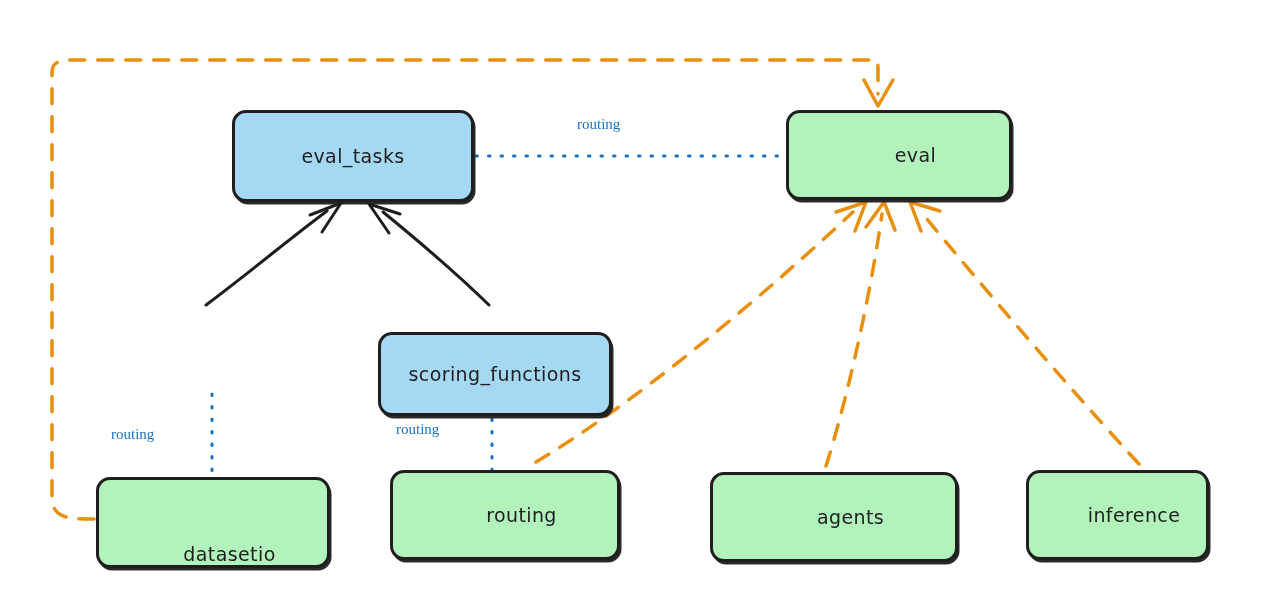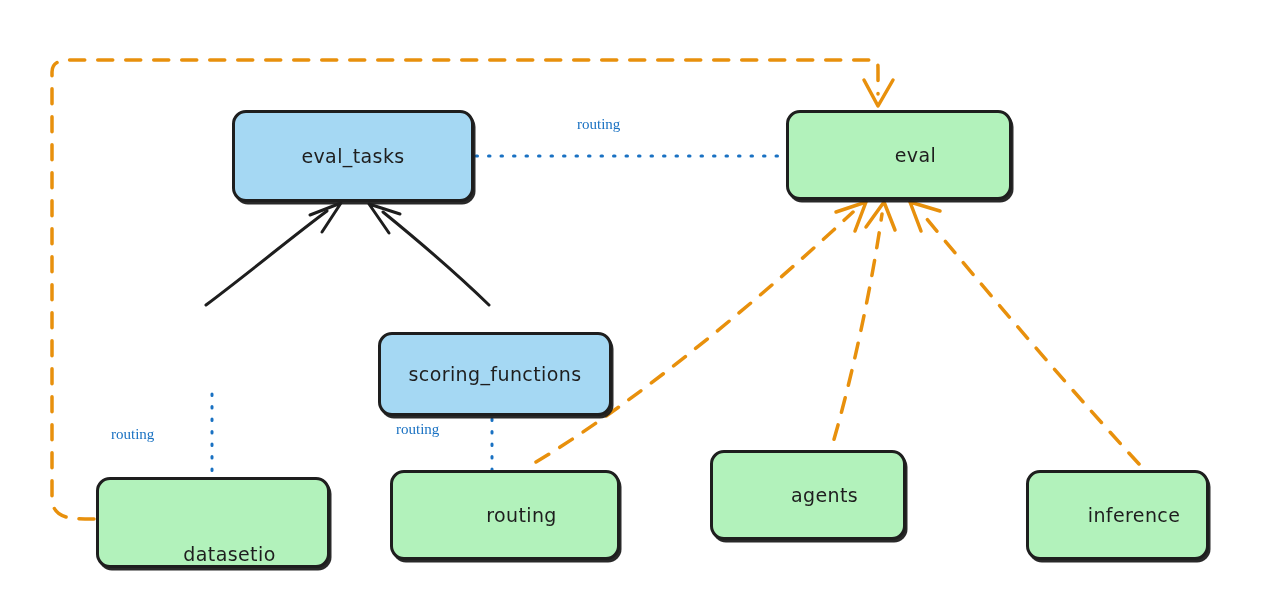--- a/index.html
+++ b/index.html
@@ -122,21 +122,21 @@
   </div>
 
   <div class="node green" style="left:96px; top:477px; width:234px; height:91px;align-items:flex-end;">
     <span class="node-label">datasetio</span>
   </div>
 
   <div class="node green" style="left:390px; top:470px; width:230px; height:90px;">
     <span class="node-label">routing</span>
   </div>
 
-  <div class="node green" style="left:710px; top:450px; width:196px; height:90px;">
+  <div class="node green" style="left:710px; top:472px; width:248px; height:90px;">
     <span class="node-label">agents</span>
   </div>
 
   <div class="node green" style="left:1026px; top:470px; width:183px; height:90px;">
     <span class="node-label">inference</span>
   </div>
 
   <div class="edge-label" style="left:577px; top:116px;">routing</div>
 
   <div class="edge-label" style="left:111px; top:426px;">routing</div>

